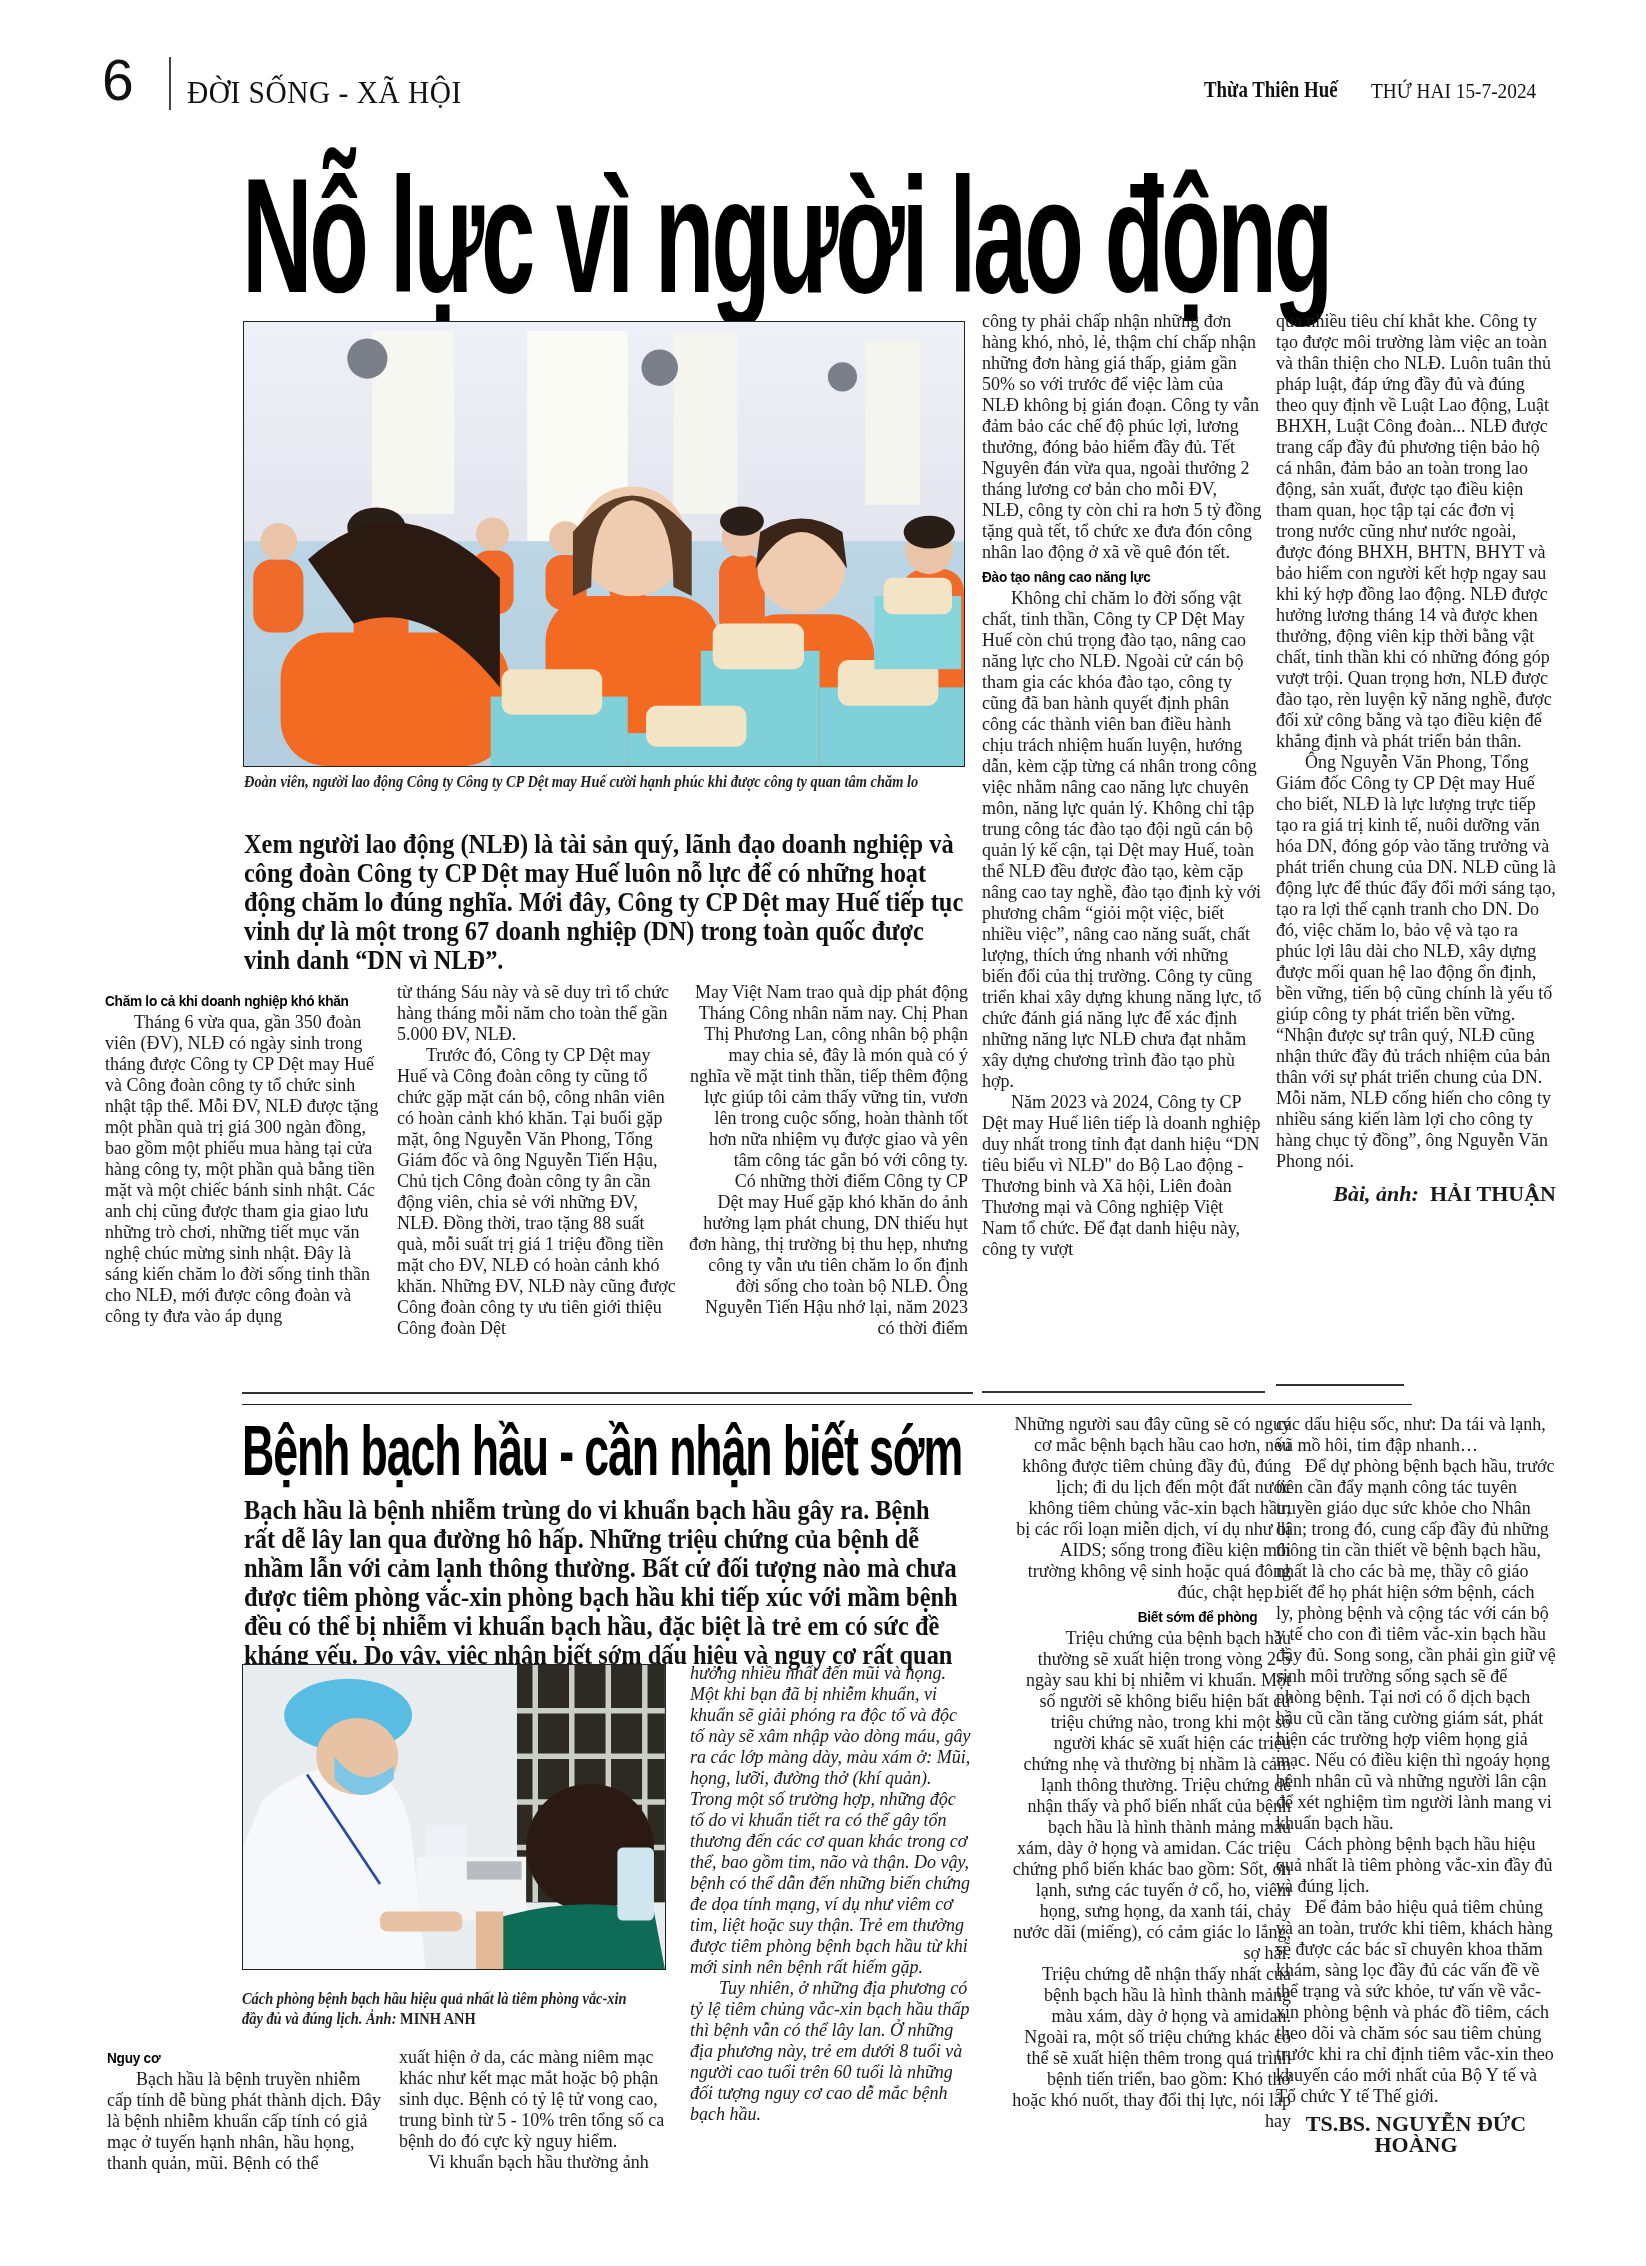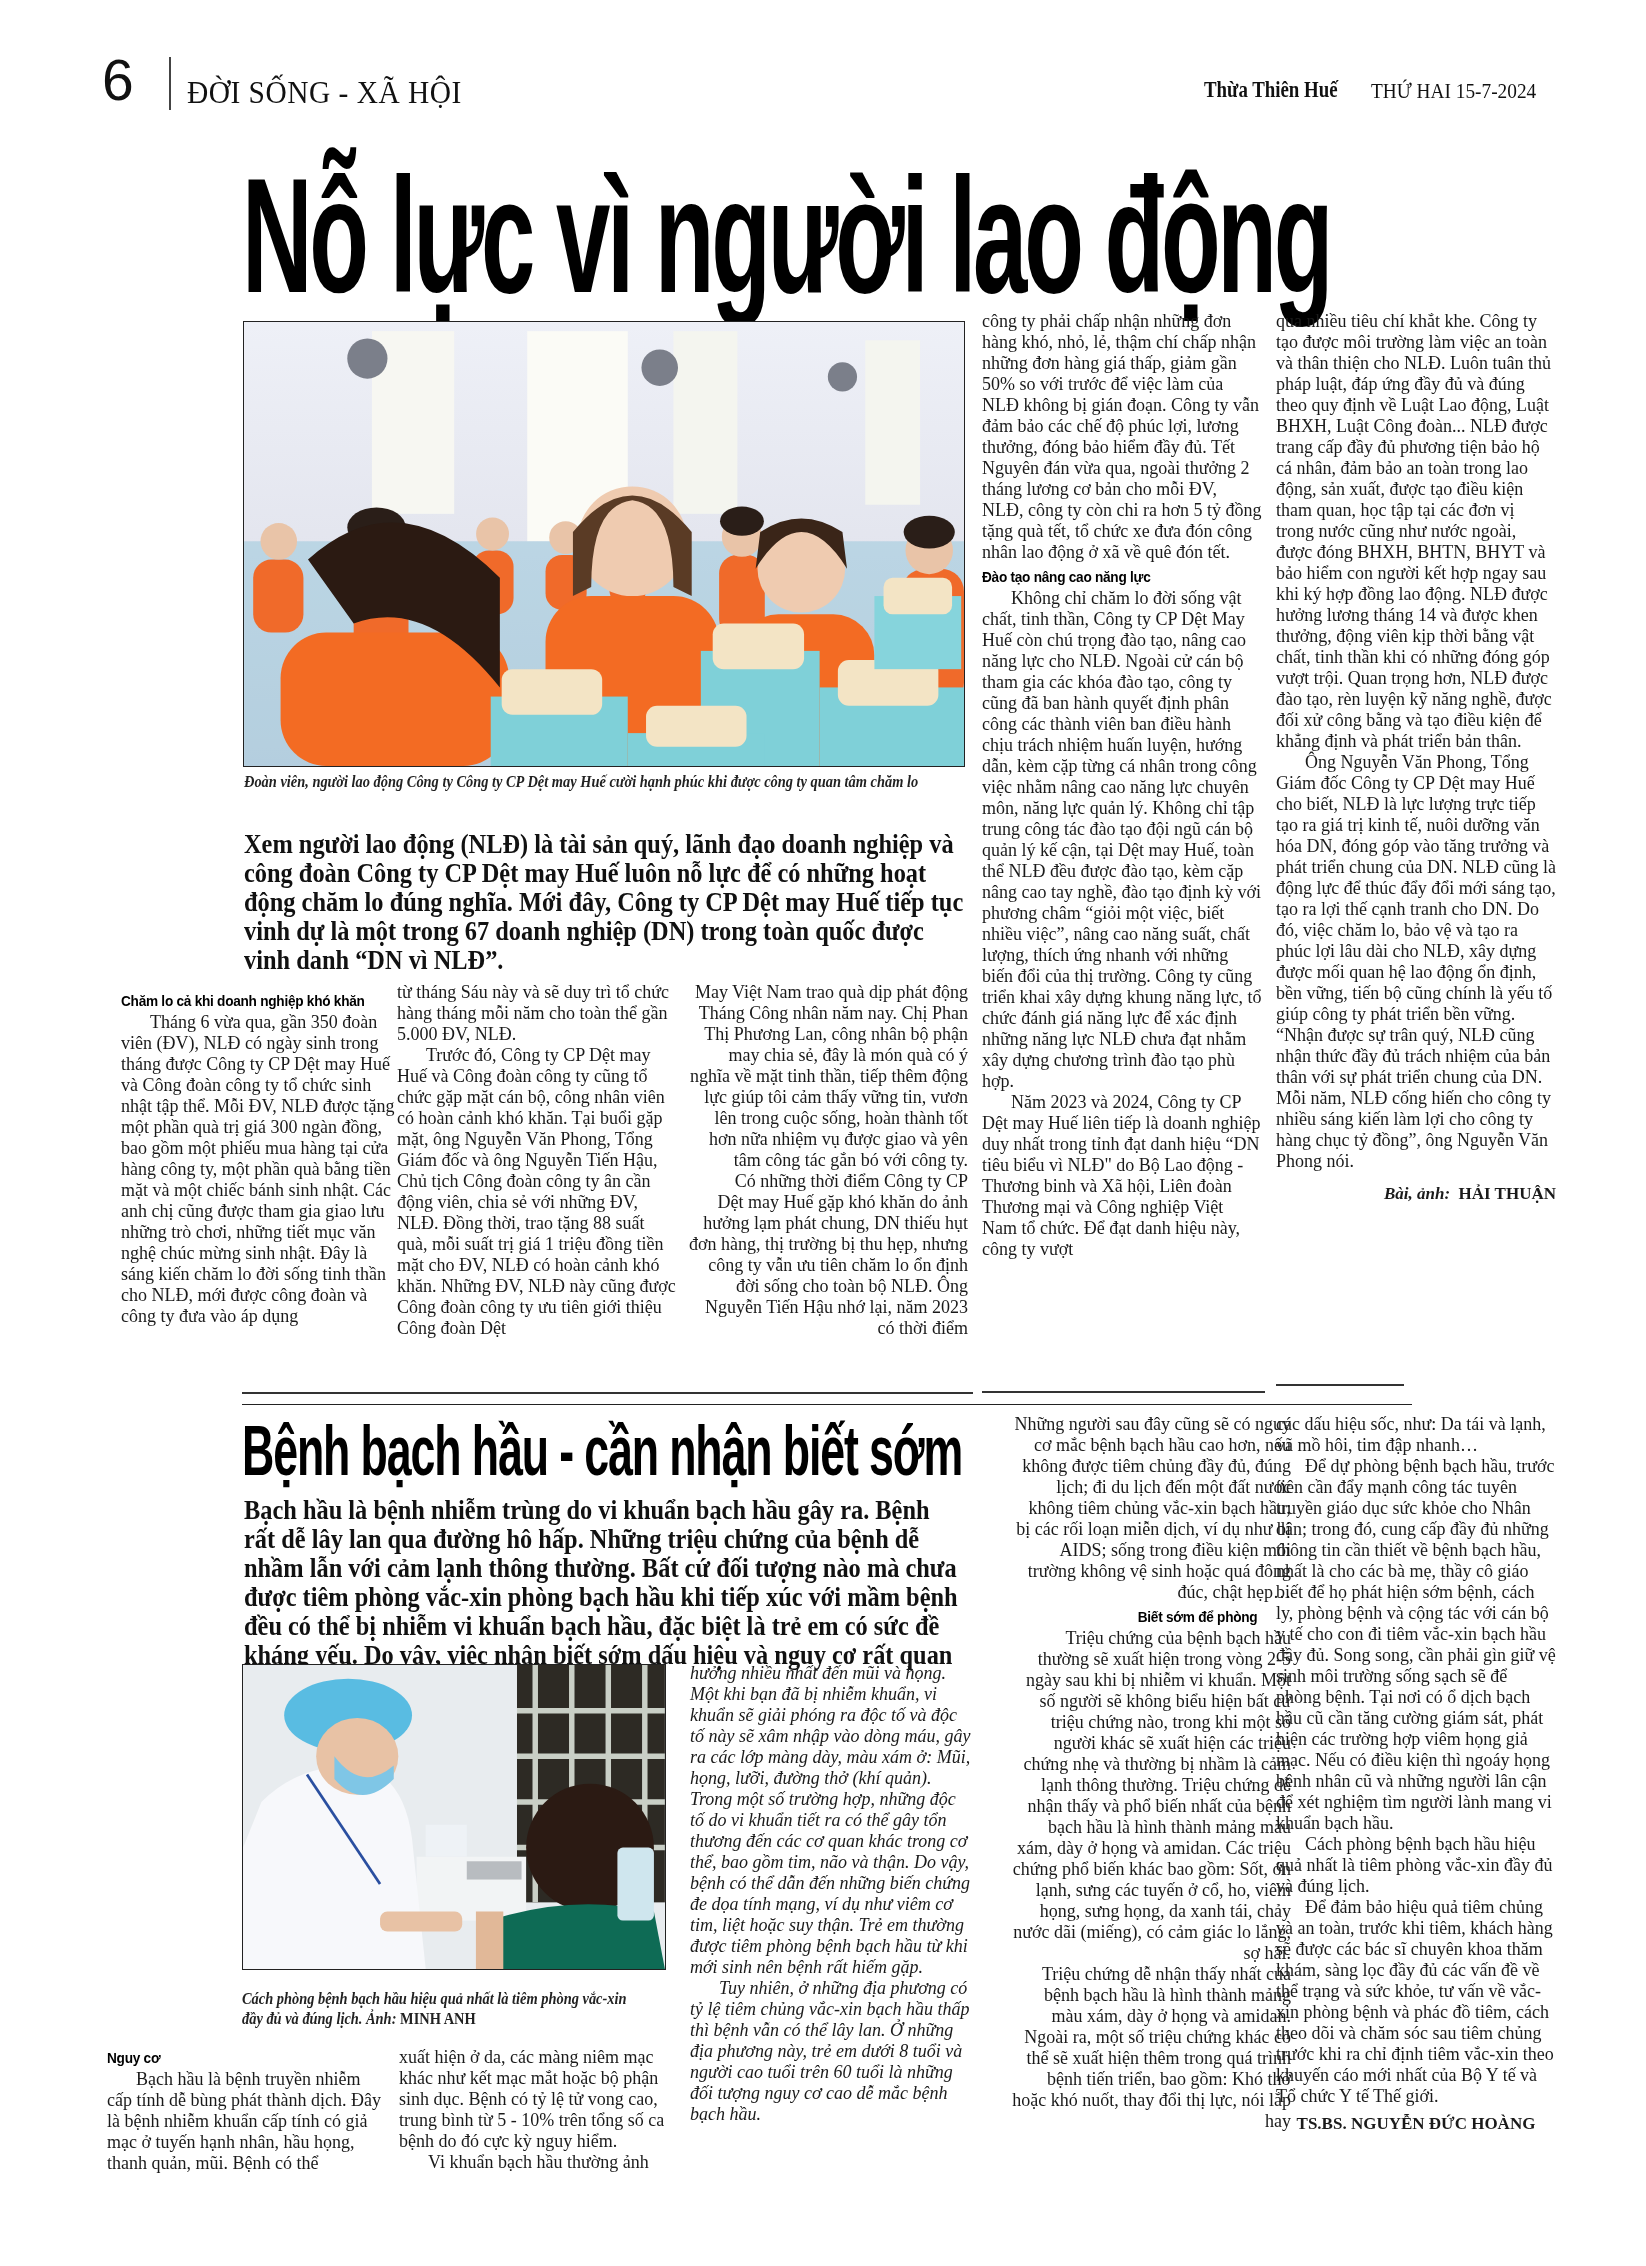--- a/index.html
+++ b/index.html
@@ -15,21 +15,21 @@
   .h1 { left:242px; top:154px; font-size:163px; line-height:164px; letter-spacing:-5.5px; transform:scaleX(0.6); }
   .h2 { left:242px; top:1412px; font-size:71px; line-height:77px; letter-spacing:-1.8px; transform:scaleX(0.63); }
 
   .photo { overflow:hidden; border:1.4px solid #222; }
   .caption { font-style:italic; font-weight:bold; font-size:16px; line-height:20px; color:#222; transform:scaleX(0.9); transform-origin:left; }
   .lead { font-weight:bold; font-size:26.5px; line-height:29px; color:#111; transform:scaleX(0.92); transform-origin:left; }
   .col { font-size:18px; line-height:21px; color:#1a1a1a; text-align:left; }
   .col p { margin:0; text-indent:29px; }
   .col p.noindent { text-indent:0; }
   .subhead { font-family:"Liberation Sans", sans-serif; font-weight:bold; font-size:15.5px; line-height:20px; color:#000; letter-spacing:-0.3px; transform:scaleX(0.88); transform-origin:left; display:block; margin:3.7px 0 1.8px; }
-  .byline { text-align:right; font-weight:bold; font-size:17px; margin-top:11px; }
+  .byline { text-align:right; font-weight:bold; font-size:22px; margin-top:11px; }
   .byline i { font-weight:bold; }
   .rule { background:#222; }
   .col-rule { background:#333; height:1.8px; }
 </style>
 </head>
 <body>
 
 <div class="abs page-num">6</div>
 <div class="abs page-vbar"></div>
 <div class="abs section">ĐỜI SỐNG - XÃ HỘI</div>
@@ -101,21 +101,21 @@
       <rect x="420" y="450" width="150" height="36" fill="#7fd0d8"></rect>
       <rect x="440" y="420" width="110" height="45" rx="12" fill="#f3e4c5"></rect>
     </g>
   </svg>
 </div>
 
 <div class="abs caption" style="left:244px;top:772px;width:758px;">Đoàn viên, người lao động Công ty Công ty CP Dệt may Huế cười hạnh phúc khi được công ty quan tâm chăm lo</div>
 
 <div class="abs lead" style="left:244px;top:830px;width:786px;">Xem người lao động (NLĐ) là tài sản quý, lãnh đạo doanh nghiệp và công đoàn Công ty CP Dệt may Huế luôn nỗ lực để có những hoạt động chăm lo đúng nghĩa. Mới đây, Công ty CP Dệt may Huế tiếp tục vinh dự là một trong 67 doanh nghiệp (DN) trong toàn quốc được vinh danh “DN vì NLĐ”.</div>
 
-<div class="abs col" style="left:105px;top:987px;width:280px;margin-left:16px;">
+<div class="abs col" style="left:105px;top:987px;width:280px;">
   <span class="subhead">Chăm lo cả khi doanh nghiệp khó khăn</span>
   <p>Tháng 6 vừa qua, gần 350 đoàn viên (ĐV), NLĐ có ngày sinh trong tháng được Công ty CP Dệt may Huế và Công đoàn công ty tổ chức sinh nhật tập thể. Mỗi ĐV, NLĐ được tặng một phần quà trị giá 300 ngàn đồng, bao gồm một phiếu mua hàng tại cửa hàng công ty, một phần quà bằng tiền mặt và một chiếc bánh sinh nhật. Các anh chị cũng được tham gia giao lưu những trò chơi, những tiết mục văn nghệ chúc mừng sinh nhật. Đây là sáng kiến chăm lo đời sống tinh thần cho NLĐ, mới được công đoàn và công ty đưa vào áp dụng</p>
 </div>
 
 <div class="abs col" style="left:397px;top:982px;width:280px;">
   <p class="noindent">từ tháng Sáu này và sẽ duy trì tổ chức hàng tháng mỗi năm cho toàn thể gần 5.000 ĐV, NLĐ.</p>
   <p>Trước đó, Công ty CP Dệt may Huế và Công đoàn công ty cũng tổ chức gặp mặt cán bộ, công nhân viên có hoàn cảnh khó khăn. Tại buổi gặp mặt, ông Nguyễn Văn Phong, Tổng Giám đốc và ông Nguyễn Tiến Hậu, Chủ tịch Công đoàn công ty ân cần động viên, chia sẻ với những ĐV, NLĐ. Đồng thời, trao tặng 88 suất quà, mỗi suất trị giá 1 triệu đồng tiền mặt cho ĐV, NLĐ có hoàn cảnh khó khăn. Những ĐV, NLĐ này cũng được Công đoàn công ty ưu tiên giới thiệu Công đoàn Dệt</p>
 </div>
 
 <div class="abs col" style="left:688px;top:982px;width:280px;text-align:right;">

